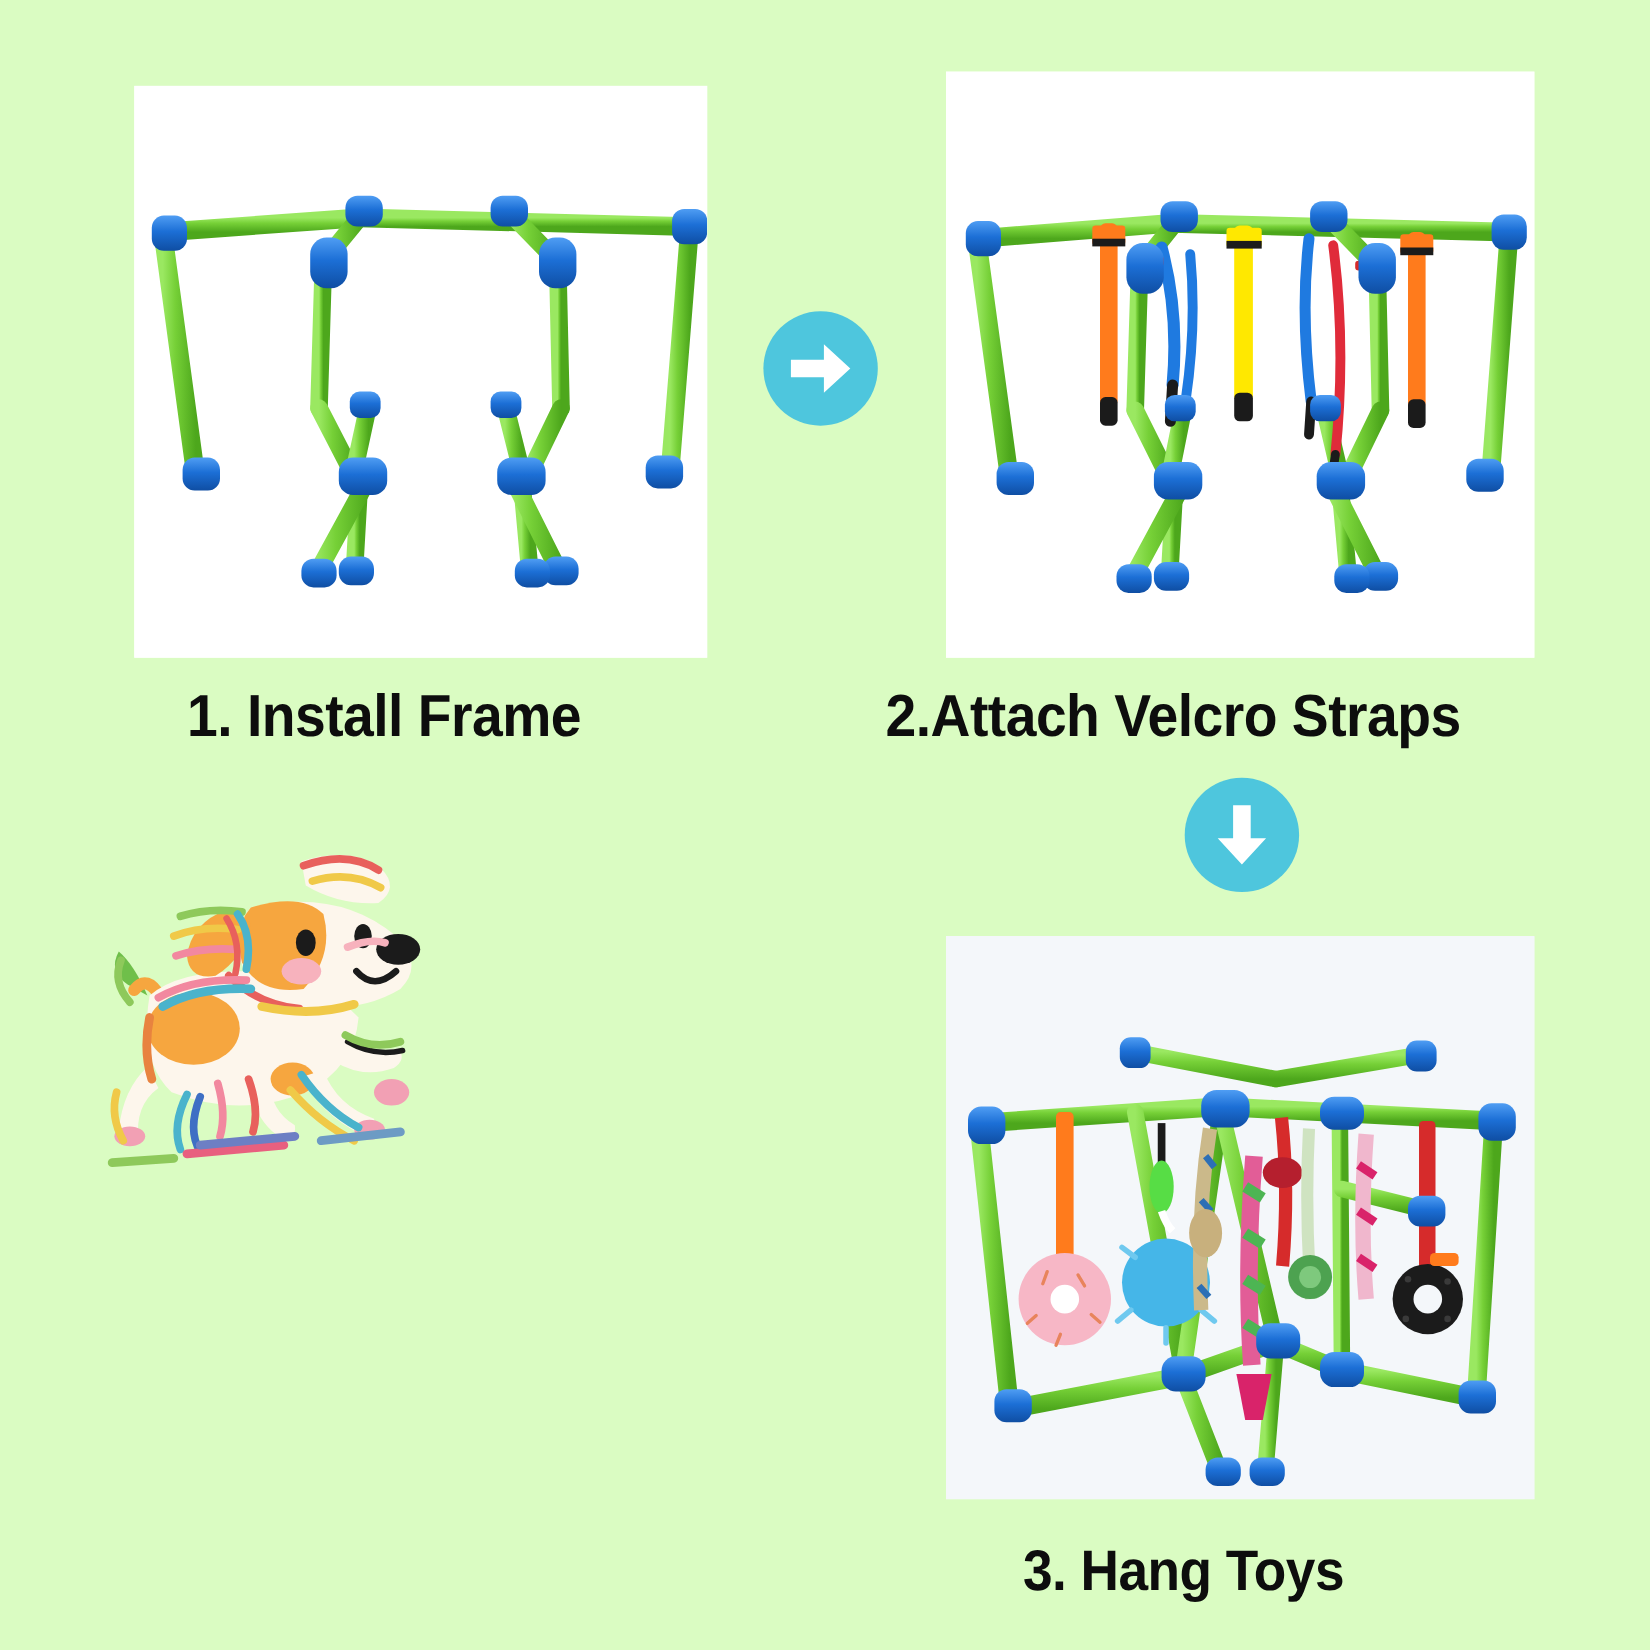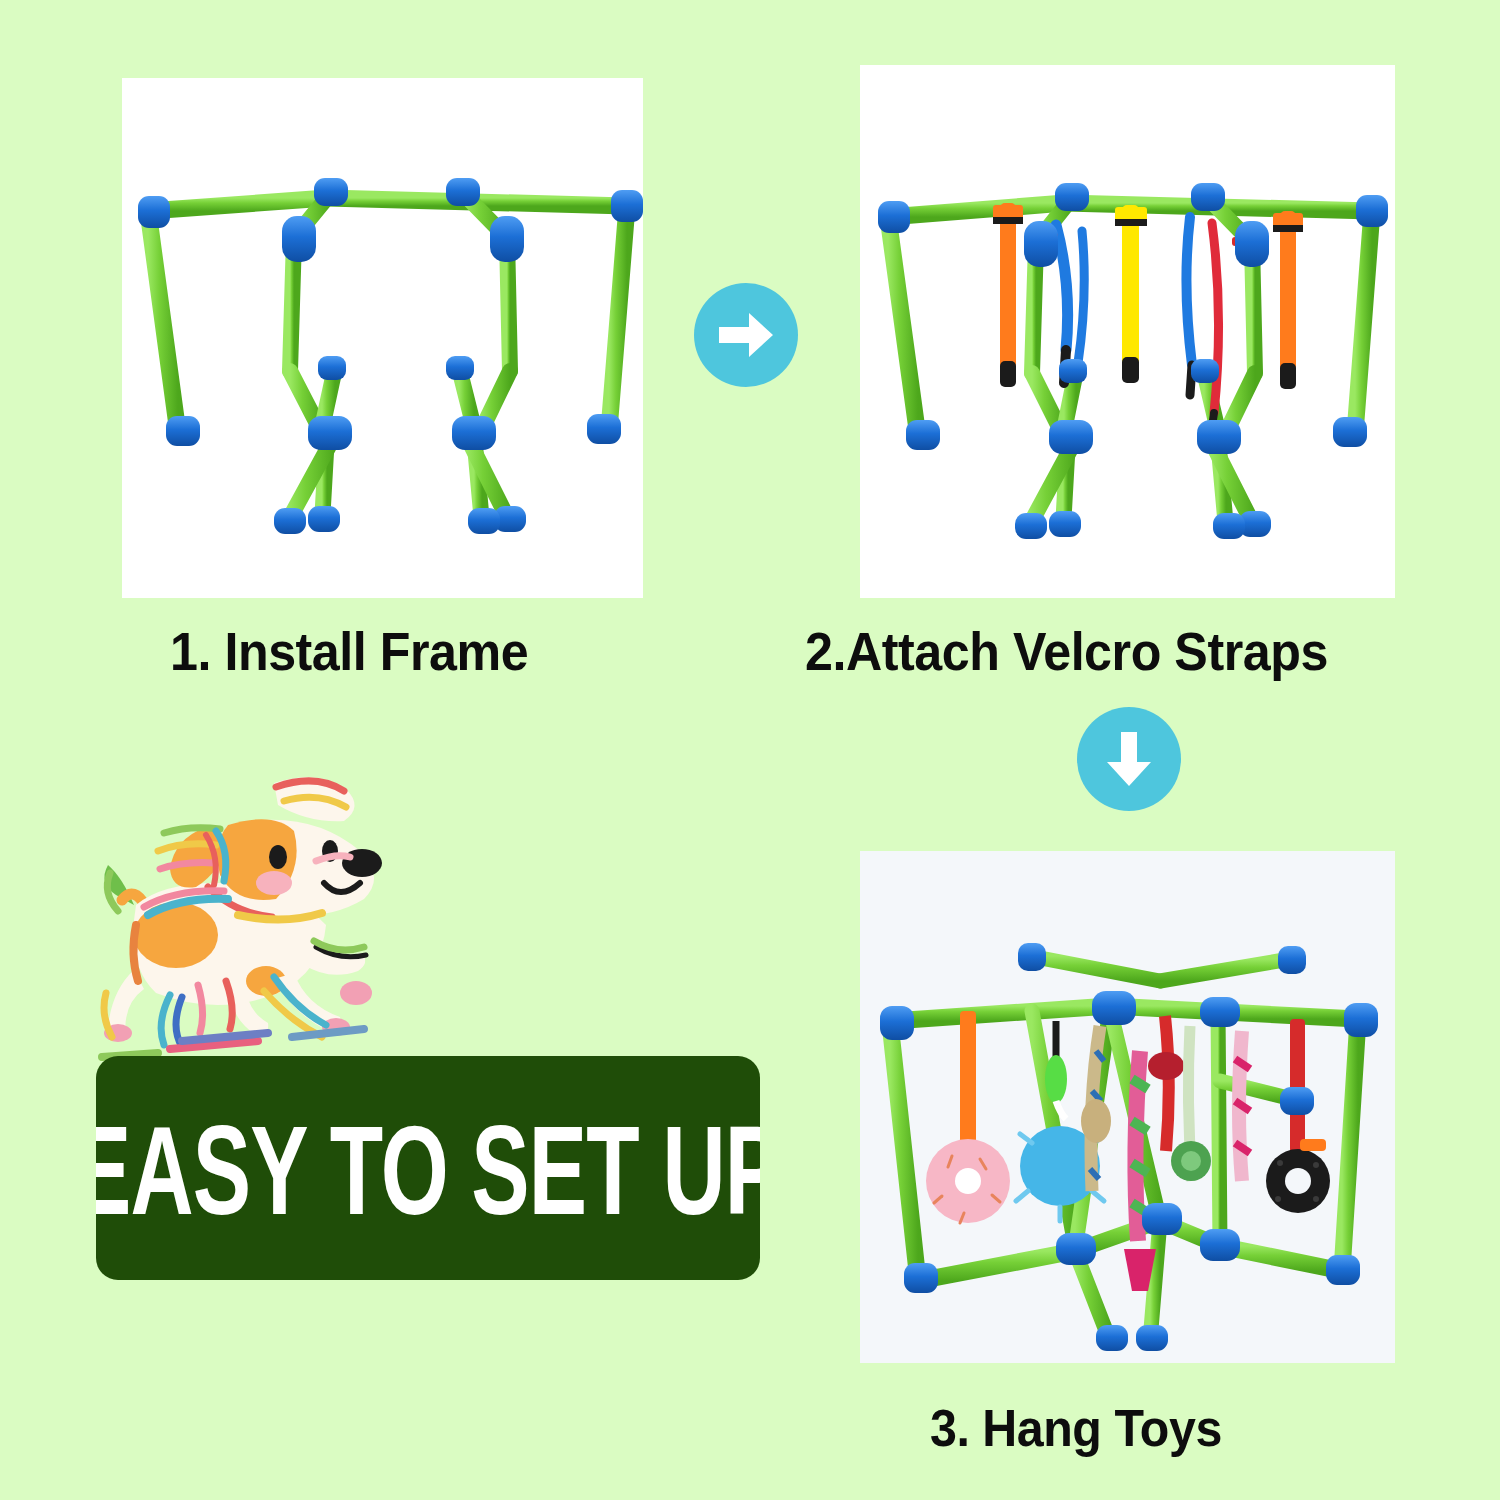--- a/index.html
+++ b/index.html
@@ -443,17 +443,14 @@
 
       <g fill="none" stroke-linecap="round" stroke-width="8">
         <path d="M24,292 L80,288" stroke="#8ec95b"></path>
         <path d="M92,284 L180,276" stroke="#e8607f"></path>
         <path d="M104,276 L190,268" stroke="#6d7fc4"></path>
         <path d="M214,272 L286,264" stroke="#6d9bc4"></path>
       </g>
     </svg>
   </div>
 
-  <div id="banner">
-    <div id="banner-text">EASY TO SET UP</div>
-  </div>
 
 </div>
 
 </body></html>

